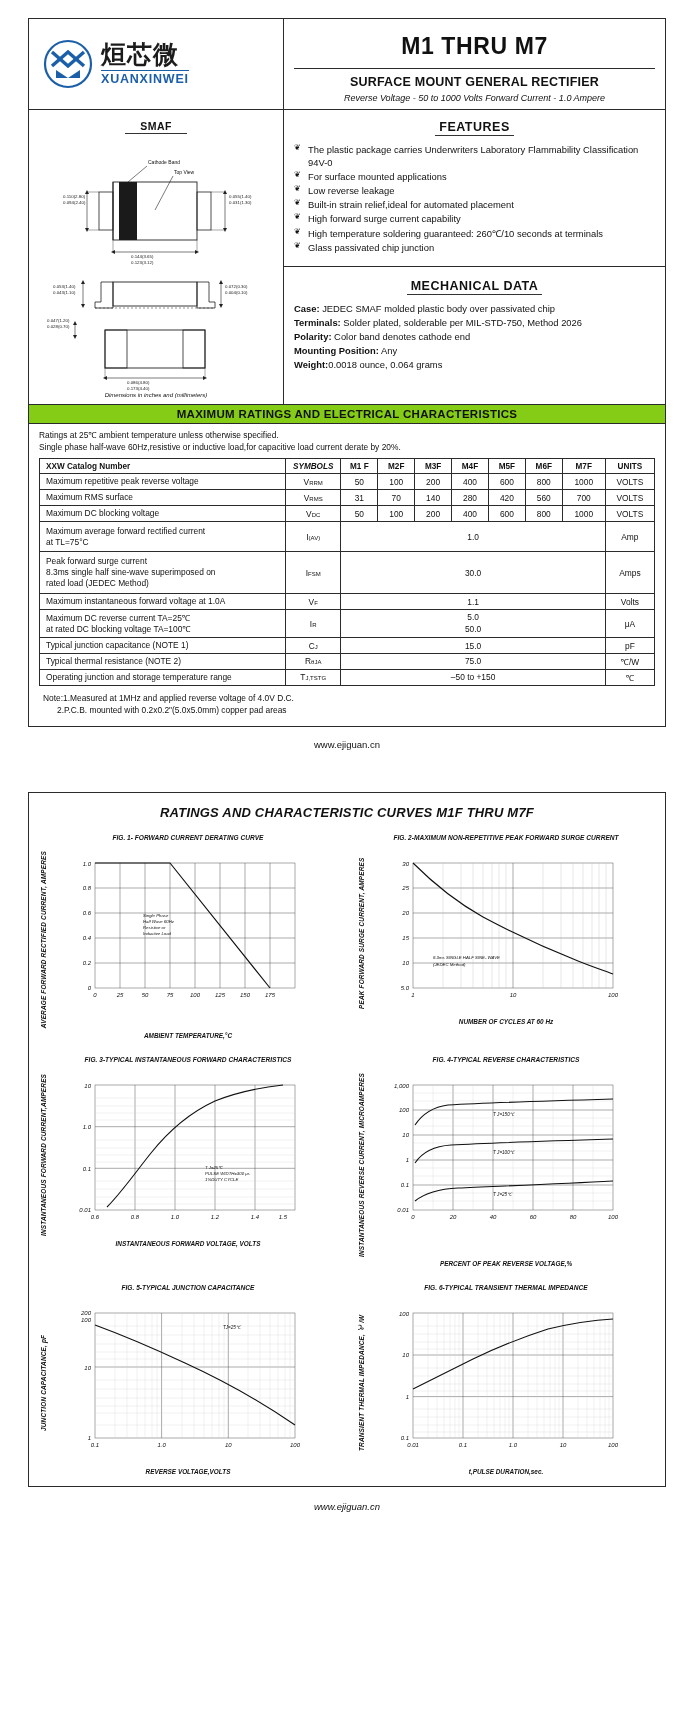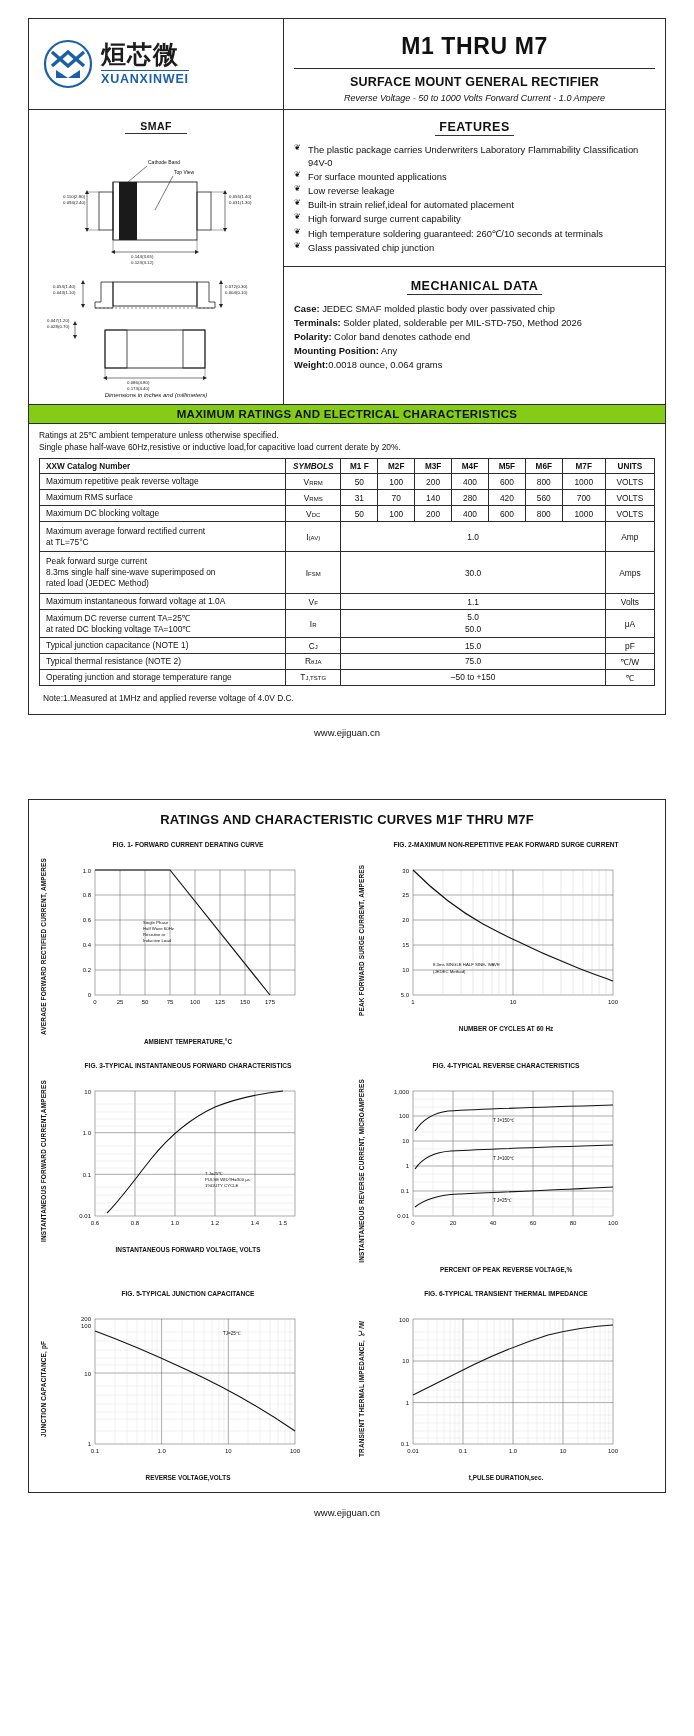--- a/index.html
+++ b/index.html
@@ -187,21 +187,21 @@
     padding: 6px 10px 10px 14px;
   }
   .bottom-note .ind { padding-left: 14px; }
   .www {
     text-align:center;
     font-size: 9.5px;
     color: #111;
     padding: 12px 0 0 0;
   }
   
-  .page2 { margin-top: 61px; }
+  .page2 { margin-top: 42px; font-style: italic; }
   .curves-title {
     text-align:center;
     font-size: 13px;
     font-weight: bold;
     letter-spacing: 0.2px;
     padding: 12px 0 8px 0;
   }
   .curves-grid {
     display: grid;
     grid-template-columns: 1fr 1fr;
@@ -482,20 +482,21 @@
             <td><span>T</span><span class="sub">J,TSTG</span></td>
             <td colspan="7">–50 to +150</td>
             <td>℃</td>
           </tr>
         </tbody>
       </table>
     </div>
 
     <div class="bottom-note">
       <div>Note:1.Measured at 1MHz and applied reverse voltage of 4.0V D.C.</div>
+      <div class="ind">2.P.C.B. mounted with 0.2x0.2"(5.0x5.0mm) copper pad areas</div>
     </div>
   </div>
 
   <div class="www">www.ejiguan.cn</div>
 </div>
 
 <div class="page page2">
   <div class="sheet">
     <div class="curves-title">RATINGS AND CHARACTERISTIC CURVES M1F THRU M7F</div>
 

